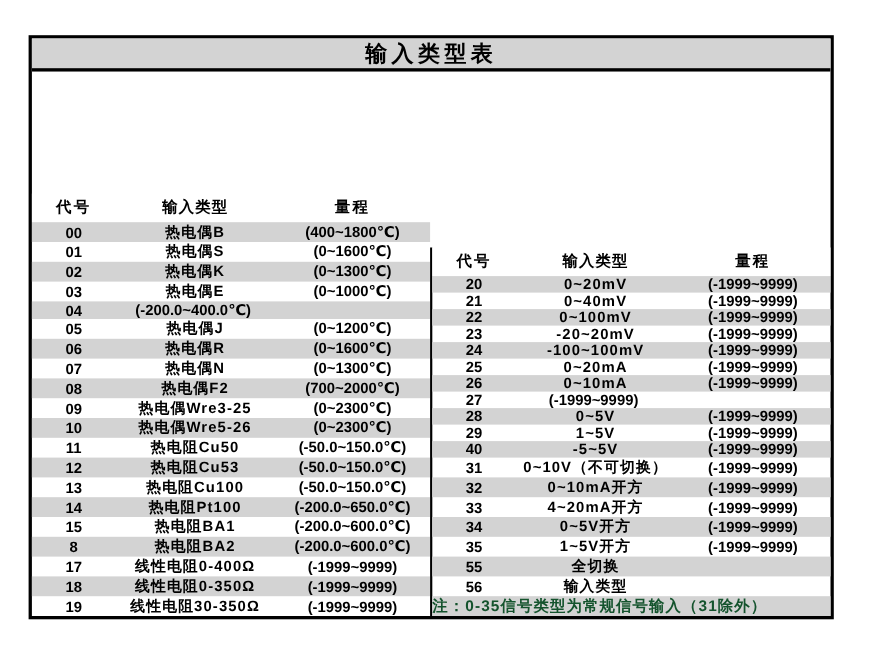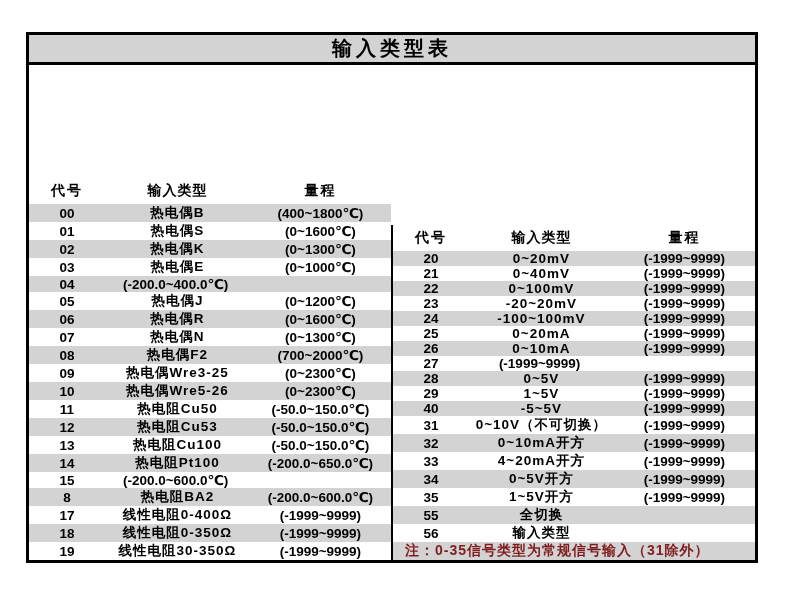--- a/index.html
+++ b/index.html
@@ -85,27 +85,26 @@
     text-align: center;
     box-sizing: border-box;
   }
   .c.code  { width: 21%; }
   .c.type  { width: 40%; letter-spacing: 1px; }
   .c.range { width: 39%; }
   .note-row {
     flex: 1;
     display: flex;
     align-items: center;
-    padding-left: 12px;
     box-sizing: border-box;
     font-weight: 700;
     font-size: 14px;
     letter-spacing: 1px;
     white-space: nowrap;
-    color: #7f1d1d;
+    color: #14532d;
     min-height: 0;
   }
 </style>
 </head>
 <body>
 
 <div class="page">
   <div class="table">
 
     <div class="title-bar">输入类型表</div>
@@ -172,20 +171,21 @@
             </div><div class="row">
               <span class="c code">13</span>
               <span class="c type">热电阻Cu100</span>
               <span class="c range">(-50.0~150.0℃)</span>
             </div><div class="row gray">
               <span class="c code">14</span>
               <span class="c type">热电阻Pt100</span>
               <span class="c range">(-200.0~650.0℃)</span>
             </div><div class="row">
               <span class="c code">15</span>
+              <span class="c type">热电阻BA1</span>
               <span class="c range">(-200.0~600.0℃)</span>
             </div><div class="row gray">
               <span class="c code">8</span>
               <span class="c type">热电阻BA2</span>
               <span class="c range">(-200.0~600.0℃)</span>
             </div><div class="row">
               <span class="c code">17</span>
               <span class="c type">线性电阻0-400Ω</span>
               <span class="c range">(-1999~9999)</span>
             </div><div class="row gray">

